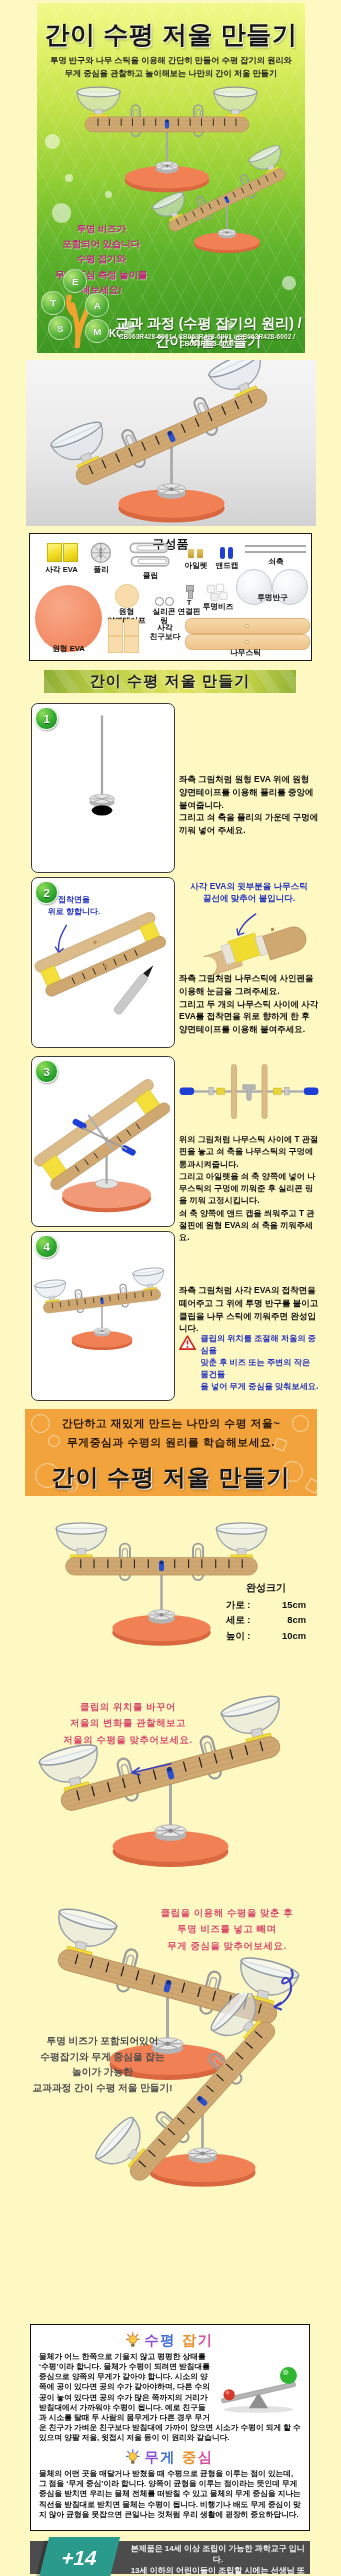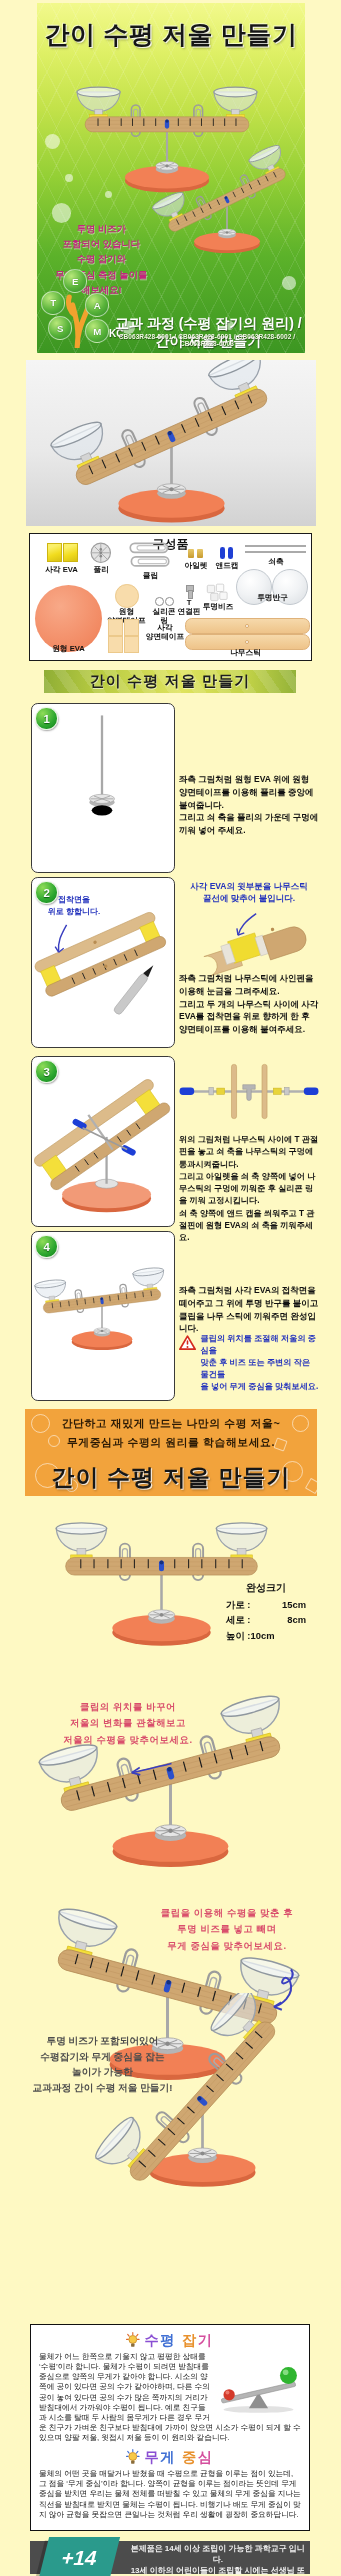--- a/index.html
+++ b/index.html
@@ -73,21 +73,21 @@
   
   .sizeinfo{font-size:9.4px;color:#111;font-weight:600;line-height:1.65;}
   .sizeinfo .t{font-size:10px;text-align:center;font-weight:bold;}
   .pinknote{font-size:9.4px;font-weight:bold;color:#d94f6c;line-height:1.75;letter-spacing:0.6px;}
   .graynote{font-size:9.7px;font-weight:600;color:#4d4d4d;line-height:1.6;}
 
   
   .infobox{left:30px;top:2324px;width:280px;background:#fff;border:1.1px solid #111;padding:4.5px 8px 5.7px 8px;box-sizing:border-box;}
   .info-h{display:flex;align-items:center;justify-content:center;gap:4.5px;margin:1.1px 0 2.3px 0;}
   .info-h .txt{font-size:14.2px;font-weight:bold;letter-spacing:1.7px;}
-  .infobox p{margin:2.3px 0 4.5px 0;font-size:7.7px;line-height:1.32;color:#111;font-weight:400;}
+  .infobox p{margin:2.3px 0 4.5px 0;font-size:7.7px;line-height:1.32;color:#111;font-weight:700;}
   .seesaw-wrap{float:right;width:85px;height:61px;margin:1.1px 0 1.1px 4.5px;}
 
   
   .agebar{left:30px;top:2541px;width:280px;height:33px;background:#4c4c4c;}
   .agepara{position:absolute;left:13.6px;top:-4px;width:71px;height:41px;background:#2a9a8c;transform:skewX(-14deg);
     box-shadow:-3.4px 3.4px 0 rgba(0,0,0,.25);display:flex;align-items:center;justify-content:center;}
   .agepara span{font-size:20.5px;font-weight:bold;color:#fff;}
   .agetext{position:absolute;left:100px;right:4.5px;top:3.4px;font-size:8px;font-weight:600;color:#f2f2f2;line-height:1.35;text-align:center;}
 </style>
 </head>
@@ -135,20 +135,22 @@
   <div class="abs hero">
     <div class="abs bokeh" style="left:8px;top:131px;width:15px;height:15px"></div>
     <div class="abs bokeh" style="left:28.4px;top:171px;width:8px;height:8px"></div>
     <div class="abs bokeh" style="left:15px;top:200px;width:19.3px;height:19.3px"></div>
     <div class="abs bokeh" style="left:68px;top:188px;width:6.8px;height:6.8px"></div>
     <div class="abs bokeh" style="left:85px;top:318px;width:12.5px;height:12.5px"></div>
     <div class="abs bokeh" style="left:188px;top:318px;width:9px;height:9px"></div>
     <div class="abs bokeh" style="left:245px;top:273px;width:13.6px;height:13.6px"></div>
 
     <div class="abs ctr hero-title">간이 수평 저울 만들기</div>
+    <div class="abs ctr hero-sub pre">투명 반구와 나무 스틱을 이용해 간단히 만들어 수평 잡기의 원리와
+무게 중심을 관찰하고 놀이해보는 나만의 간이 저울 만들기</div>
 
     <div class="abs" style="left:33px;top:68px;width:194px;height:125px">
       <svg viewBox="0 0 360 230" width="194" height="125">
           <use href="#base"></use>
           <use href="#beam"></use>
         </svg>
     </div>
 
     <div class="abs ctr beads-note pre">투명 비즈가
 포함되어 있습니다
@@ -257,21 +259,21 @@
 
     <div class="abs hemi" style="left:206px;top:35px;width:34px;height:34px"></div>
     <div class="abs hemi" style="left:242px;top:35px;width:34px;height:34px"></div>
     <div class="abs clabel" style="left:220px;top:60px;width:45px">투명반구</div>
 
     <div class="abs tapesq" style="left:78px;top:85px"></div>
     <div class="abs tapesq" style="left:94px;top:85px"></div>
     <div class="abs tapesq" style="left:78px;top:102px"></div>
     <div class="abs tapesq" style="left:94px;top:102px"></div>
     <div class="abs clabel" style="left:109px;top:90px;width:52px">사각
-양면테이프</div>
+친구보다</div>
 
     <div class="abs stickbar" style="left:155px;top:84px;width:123px"></div>
     <div class="abs stickbar" style="left:155px;top:100px;width:123px"></div>
     <div class="abs" style="left:215px;top:90px;width:2.3px;height:2.3px;border-radius:50%;background:#fff;border:0.6px solid #d8a86c"></div>
     <div class="abs" style="left:215px;top:106px;width:2.3px;height:2.3px;border-radius:50%;background:#fff;border:0.6px solid #d8a86c"></div>
     <div class="abs clabel" style="left:193px;top:115px;width:45px">나무스틱</div>
   </div>
 
   <div class="abs gradbar">
     <span>간이 수평 저울 만들기</span>
@@ -422,21 +424,21 @@
     <div class="abs sizeinfo" style="left:226px;top:84px;width:80px">
       <div class="t">완성크기</div>
       <div style="display:flex;justify-content:space-between">
         <span>가로 :</span>
           <span>15cm</span>
       </div>
       <div style="display:flex;justify-content:space-between">
         <span>세로 :</span>
           <span>8cm</span>
       </div>
-      <div style="display:flex;">
+      <div style="display:flex;justify-content:space-between">
         <span>높이 :</span>
           <span>10cm</span>
       </div>
     </div>
   </div>
 
   <div class="abs" style="left:0;top:1663px;width:341px;height:219px">
     <svg viewBox="0 0 360 260" width="267" height="193" style="position:absolute;left:37px;top:23px">
       <g transform="translate(0,20)">
         <use href="#base"></use>

